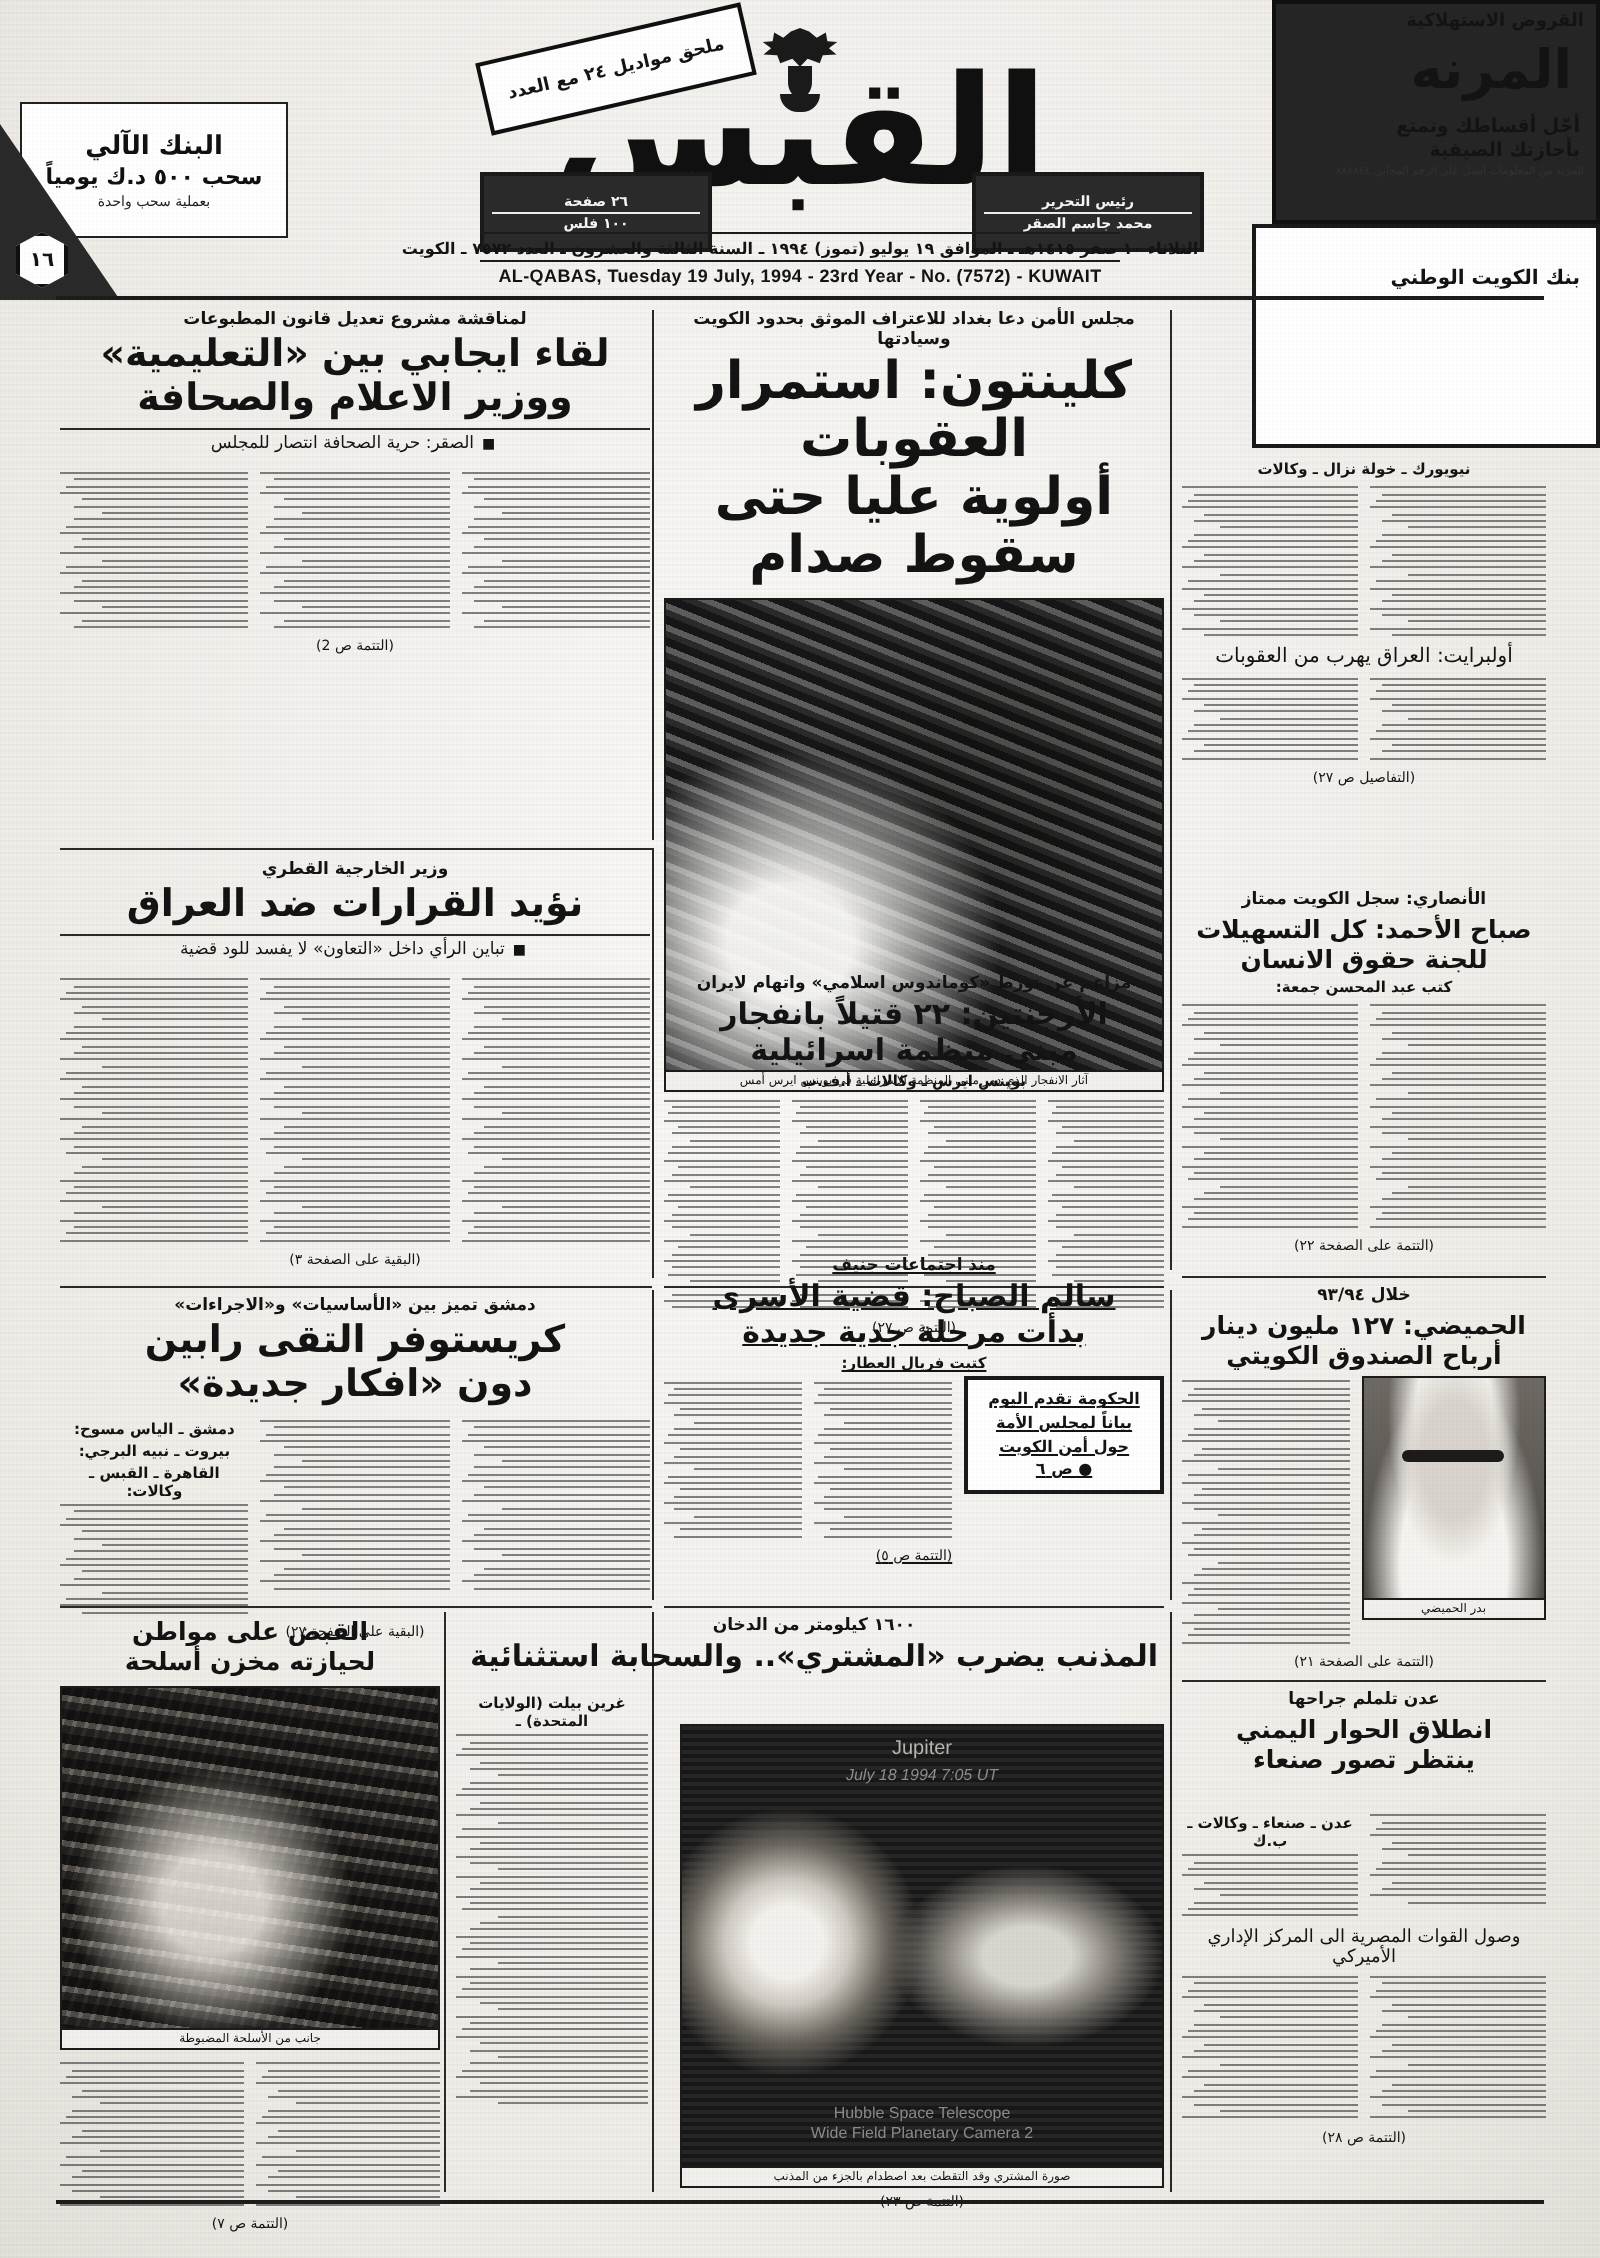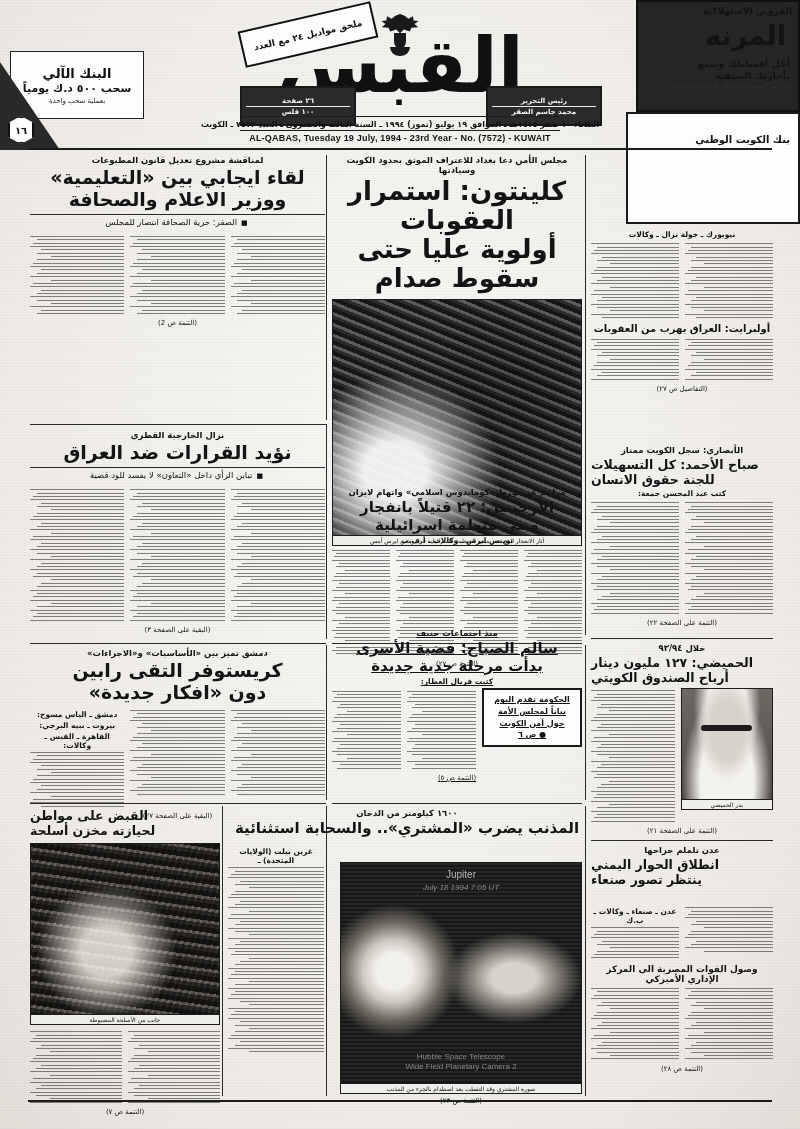--- a/index.html
+++ b/index.html
@@ -70,26 +70,26 @@
   .dateline-en{position:absolute;left:0;right:0;top:133px;text-align:center;font-size:9px;font-weight:bold;
      font-family:"Liberation Sans",sans-serif;letter-spacing:.2px;}
   .rule{position:absolute;height:2px;background:#1d1d1d;}
 
   
   .col{position:absolute;}
   .kicker{font-size:8.5px;font-weight:bold;text-align:center;letter-spacing:1.6px;margin-bottom:2px;}
   .hl-xl{font-size:26px;font-weight:bold;text-align:center;line-height:1.12;letter-spacing:-.5px;}
   .hl-lg{font-size:19px;font-weight:bold;text-align:center;line-height:1.15;}
   .hl-md{font-size:15px;font-weight:bold;text-align:center;line-height:1.18;}
-  .hl-sm{font-size:12.5px;font-weight:bold;text-align:left;line-height:1.2;}
+  .hl-sm{font-size:12.5px;font-weight:bold;text-align:center;line-height:1.2;}
   .bullets{margin-top:3px;}
   .bullets div{font-size:8.5px;border-top:1px solid #2a2a2a;padding:2px 2px 2px 0;text-align:center;letter-spacing:.6px;}
   .bullets div:before{content:"\25A0";font-size:7px;margin-left:4px;}
   .byline{font-size:7.5px;font-weight:bold;text-align:center;margin:2px 0;}
-  .subhead{font-size:10px;font-weight:bold;text-align:center;margin:3px 0 2px;}
+  .subhead{font-size:10px;font-weight:normal;text-align:center;margin:3px 0 2px;}
   .jump{font-size:7px;text-align:center;margin-top:3px;}
   .vline{position:absolute;width:1px;background:#2a2a2a;}
   .hline{position:absolute;height:1px;background:#2a2a2a;}
 
   
   .txt{--lines:10;}
   .txt .ln{height:1px;background:#3a3a3a;opacity:.62;margin:2.35px 0;}
   .txt .ln.s1{width:100%} .txt .ln.s2{width:93%} .txt .ln.s3{width:97%}
   .txt .ln.s4{width:88%} .txt .ln.s5{width:78%;}
   .colgap{display:flex;gap:6px;}
@@ -355,21 +355,21 @@
           <div class="ln s2"></div>
           <div class="ln s1"></div>
         </div>
     </div>
     <div class="jump">(التفاصيل ص ٢٧)</div>
   </div>
 
   <div class="hline" style="left:30px;top:424px;width:296px;"></div>
 
   <div class="col" style="left:30px;top:430px;width:295px;">
-    <div class="kicker">نزال الخارجية القطري</div>
+    <div class="kicker">وزير الخارجية القطري</div>
     <div class="hl-lg">نؤيد القرارات ضد العراق</div>
     <div class="bullets">
       <div>تباين الرأي داخل «التعاون» لا يفسد للود قضية</div>
     </div>
     <div class="colgap" style="margin-top:5px;">
       <div class="txt" style="width:33%">
           <div class="ln s1"></div>
           <div class="ln s2"></div>
           <div class="ln s3"></div>
           <div class="ln s1"></div>

